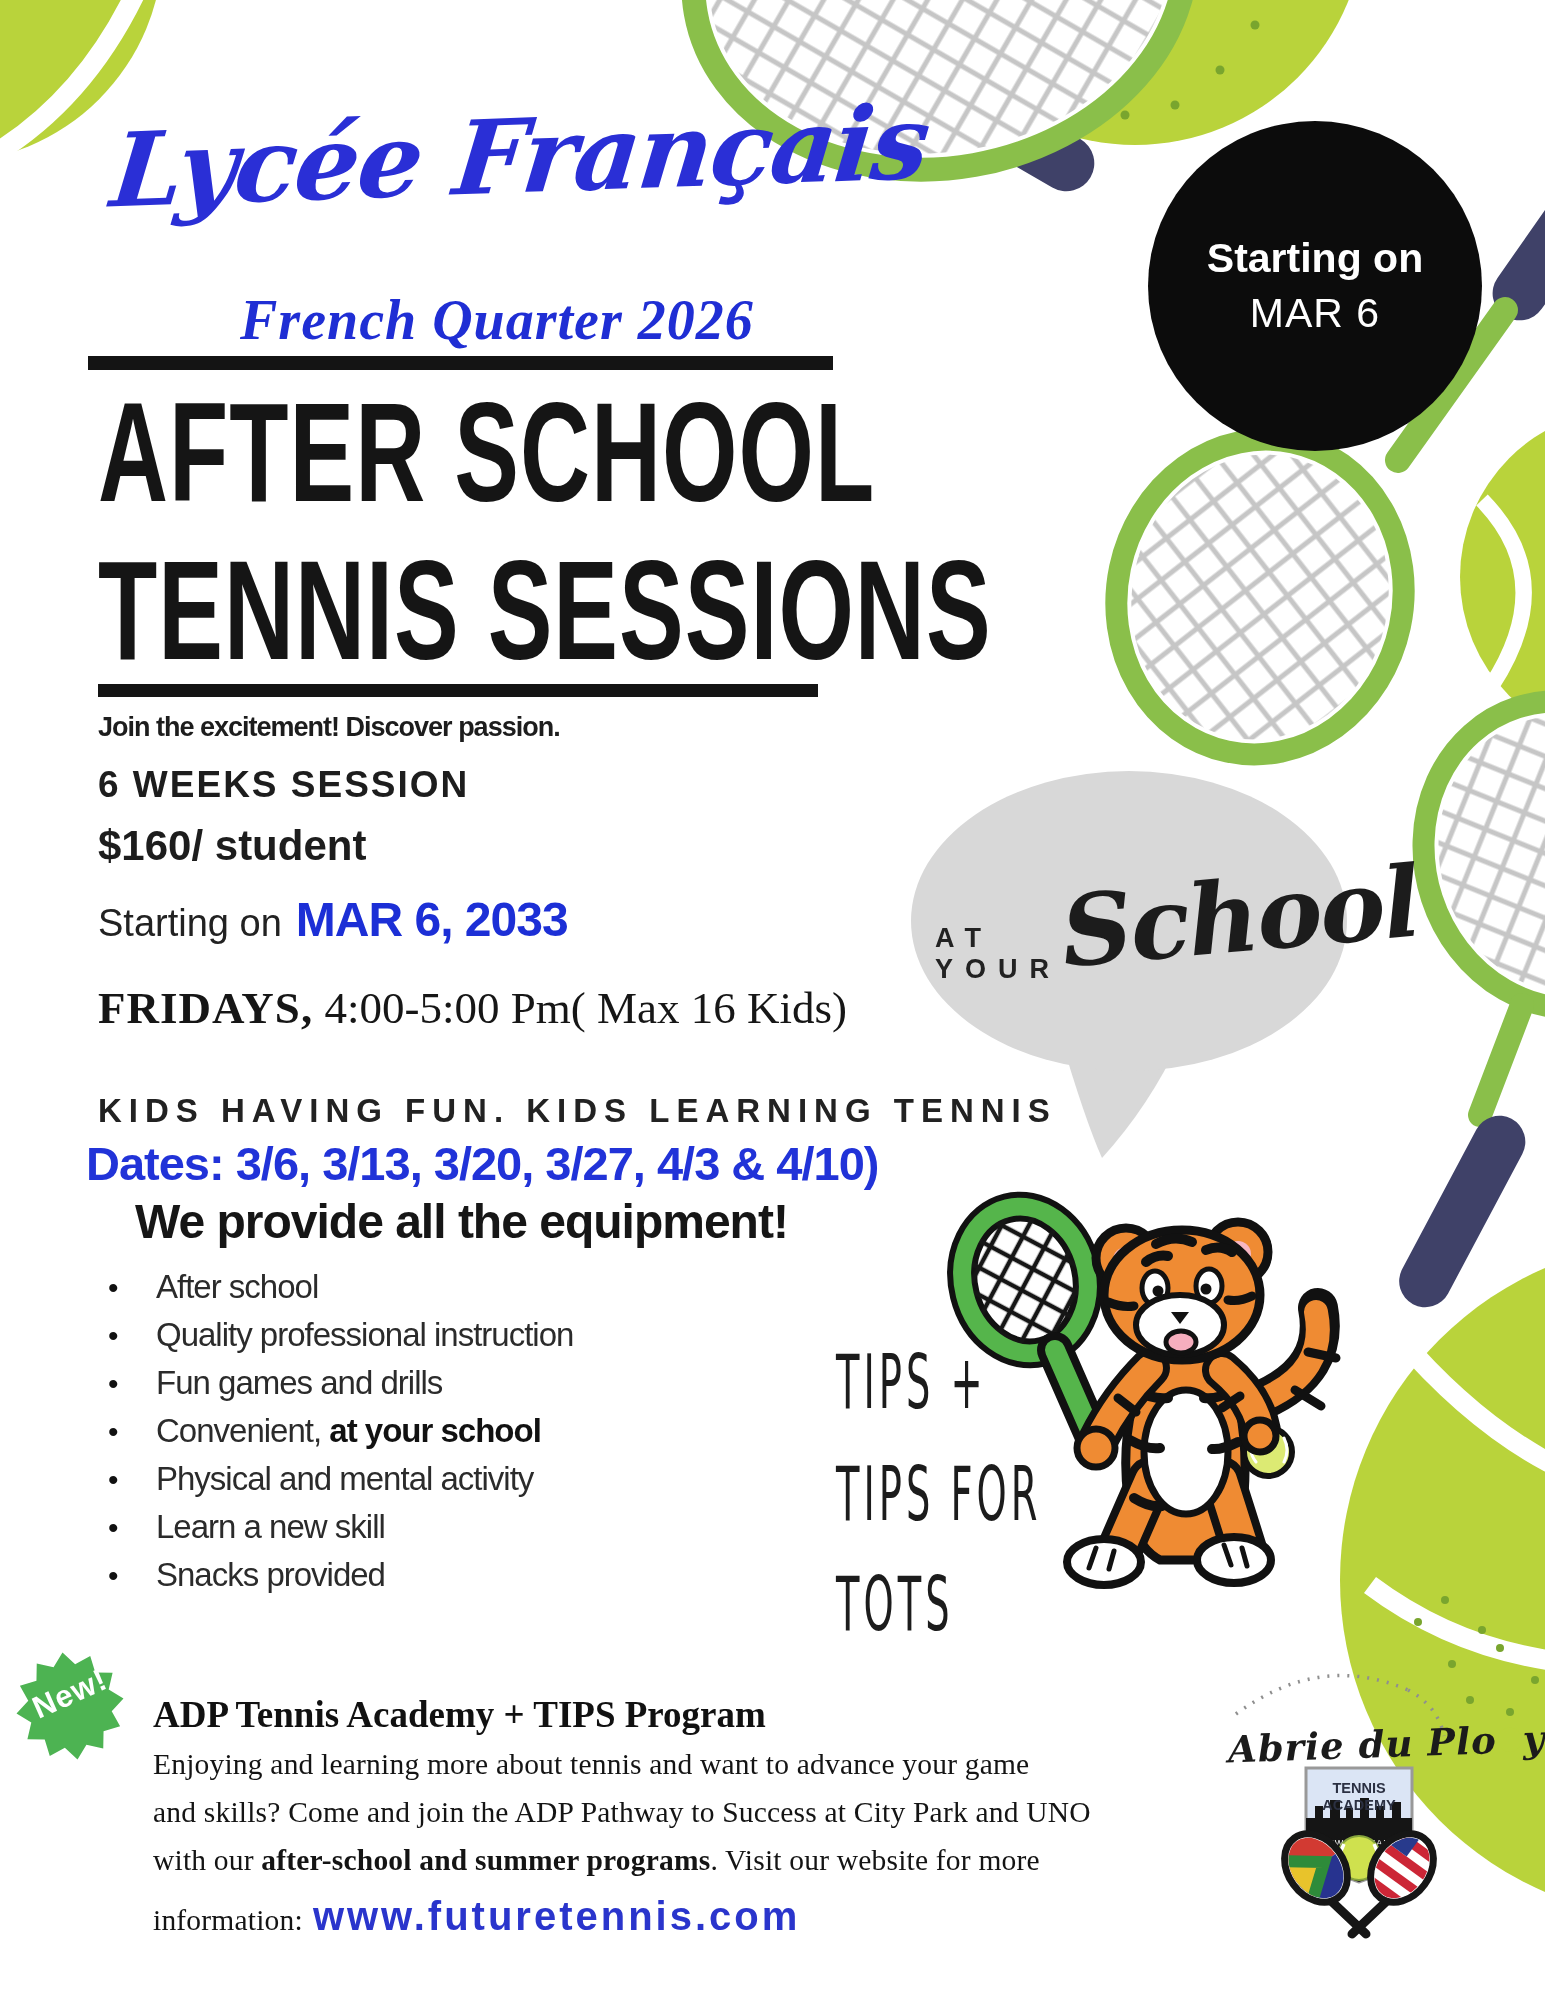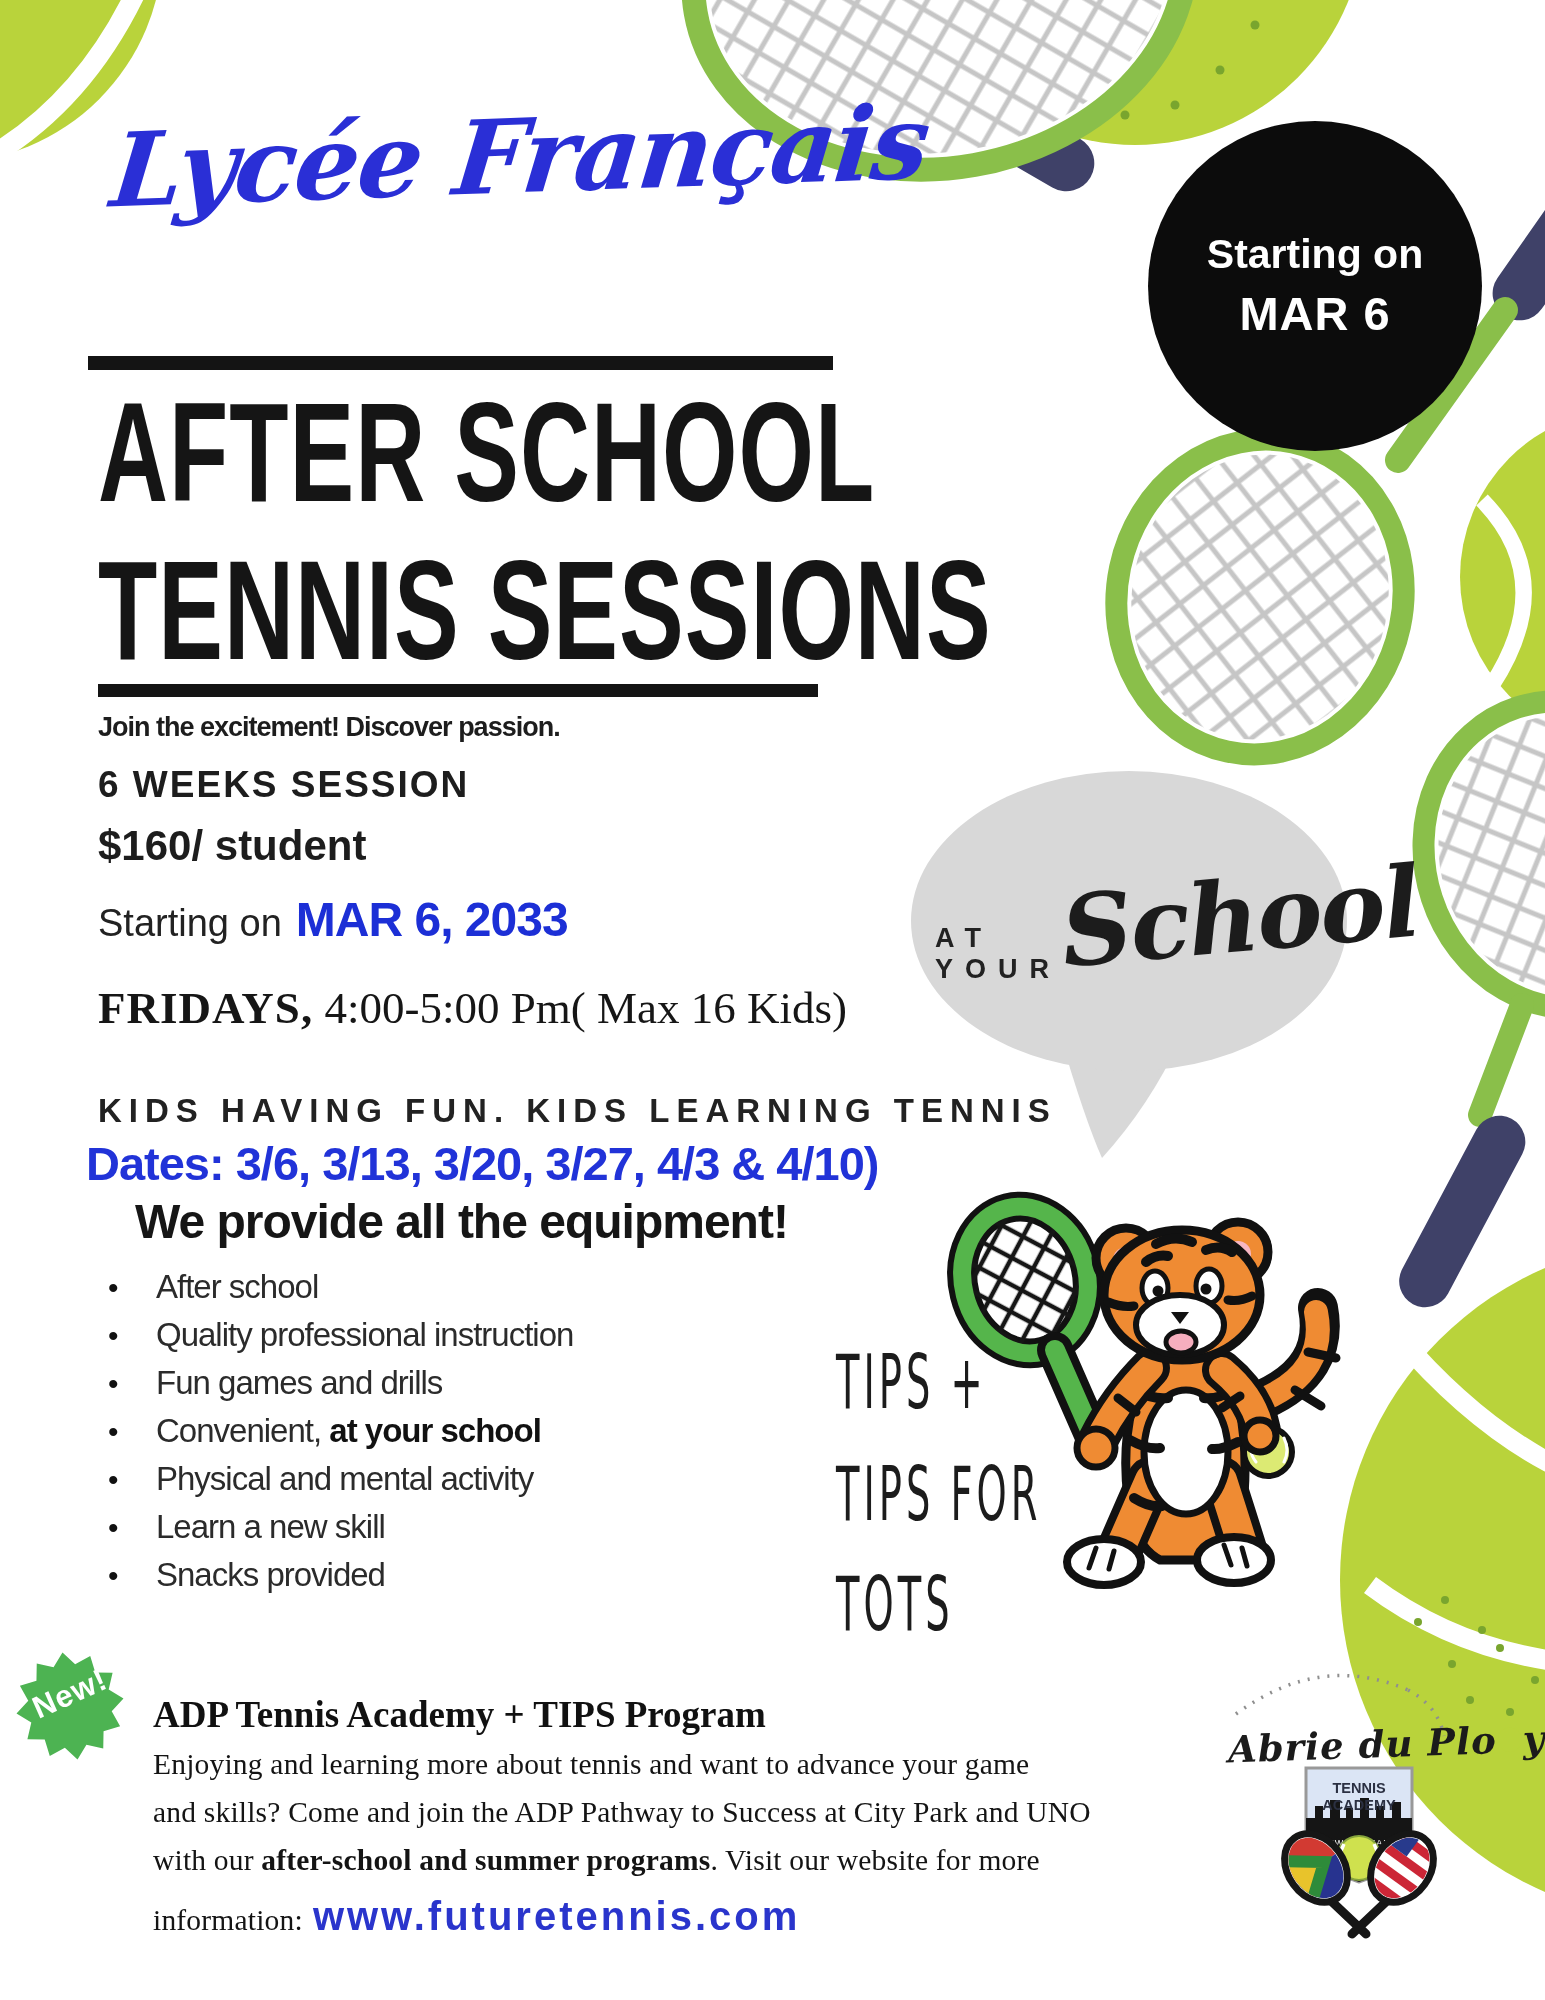--- a/index.html
+++ b/index.html
@@ -50,21 +50,21 @@
   #tips1{top:1338px;}
   #tips2{top:1450px;}
   #tips3{top:1560px;}
 
   .start-circle{
     position:absolute;z-index:3;left:1148px;top:121px;width:334px;height:330px;border-radius:50%;
     background:#0c0c0c;display:flex;flex-direction:column;align-items:center;justify-content:center;
     color:#fff;text-align:center;
   }
   .start-circle .l1{font-size:41px;font-weight:bold;}
-  .start-circle .l2{font-size:47px;font-weight:bold;margin-top:8px;letter-spacing:1px;}
+  .start-circle .l2{font-size:41px;font-weight:normal;margin-top:8px;letter-spacing:1px;}
 
   .bubble{
     position:absolute;z-index:2;left:911px;top:771px;width:436px;height:300px;border-radius:50%;
     background:#d8d8d8;display:flex;flex-direction:row;align-items:center;
   }
   .bubble .at-your{margin-top:66px;font-size:27px;font-weight:bold;letter-spacing:12px;color:#222;padding-left:24px;}
   .bubble .school{
     font-family:"DejaVu Serif",serif;font-style:italic;font-weight:bold;font-size:98px;color:#1c1c1c;
     margin-top:-10px;transform:rotate(-5deg);letter-spacing:-2px;
   }
@@ -273,20 +273,21 @@
           <rect x="1374" y="1856" width="56" height="9" fill="#cc2636"></rect>
           <rect x="1374" y="1874" width="56" height="9" fill="#cc2636"></rect>
           <rect x="1374" y="1892" width="56" height="9" fill="#cc2636"></rect>
           <rect x="1374" y="1831" width="25" height="25" fill="#283a8c"></rect>
         </g>
       </g>
     </g>
   </svg>
 
   <div class="txt script-title">Lycée Français</div>
+  <div class="txt subtitle">French Quarter 2026</div>
   <div id="rule1" class="rule"></div>
 
   <div id="headline1" class="txt headline">AFTER SCHOOL</div>
   <div id="headline2" class="txt headline">TENNIS SESSIONS</div>
   <div id="rule2" class="rule"></div>
 
   <div class="txt tagline">Join the excitement! Discover passion.</div>
   <div class="txt weeks">6 WEEKS SESSION</div>
   <div class="txt price">$160/ student</div>
   <div class="txt starting-row">

